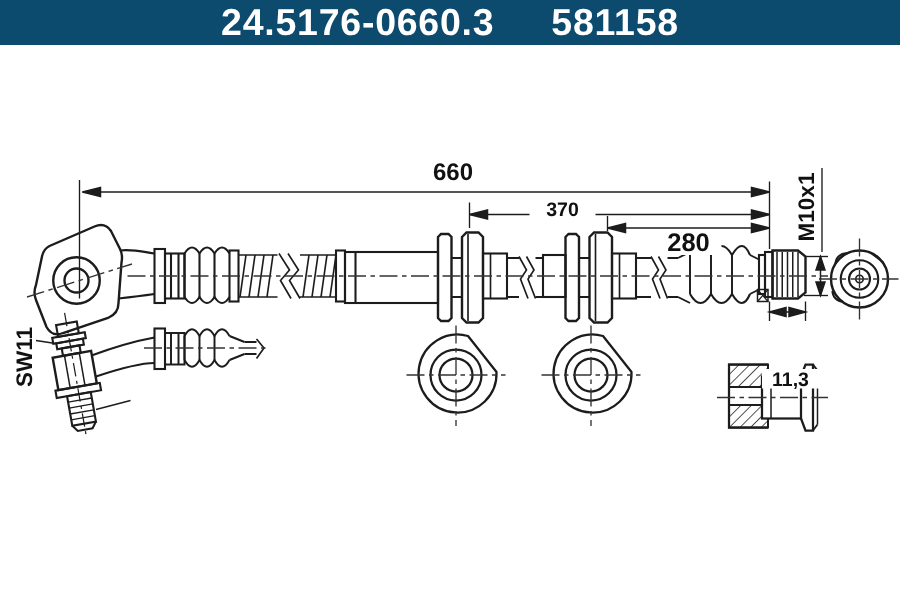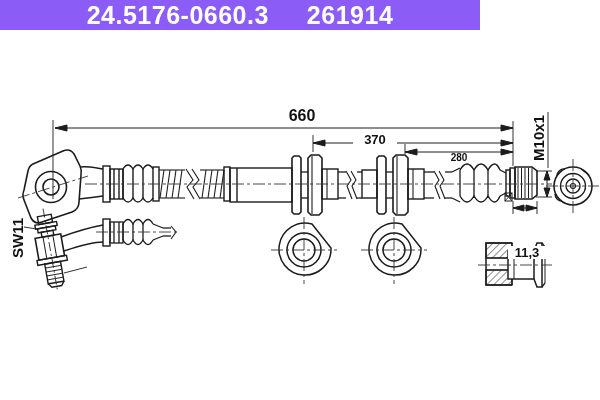--- a/index.html
+++ b/index.html
@@ -1,22 +1,22 @@
 <!DOCTYPE html>
 <html><head>
 <meta charset="utf-8">
 <style>
   html,body{margin:0;padding:0;background:#fff;}
   .stage{
     position:relative;width:600px;height:400px;background:#ffffff;
     font-family:"Liberation Sans",sans-serif;overflow:hidden;
   }
   .header-bar{
-    position:absolute;left:0;top:0;width:480px;height:30px;
-    background:#8b5cf6;color:#fff;display:flex;align-items:center;
+    position:absolute;left:0;top:0;width:600px;height:30px;
+    background:#0c4a6e;color:#fff;display:flex;align-items:center;
     justify-content:center;gap:38px;font-weight:bold;font-size:25px;
     letter-spacing:0.5px;
   }
   .drawing-svg{position:absolute;left:0;top:0;}
   .lbl{
     position:absolute;color:#111;font-weight:bold;line-height:1;
     white-space:nowrap;
   }
   .lbl.center{text-align:center;}
   .onwhite{background:#fff;padding:0 2px;}
@@ -26,21 +26,21 @@
     transform:translate(-50%,-50%) rotate(-90deg);
   }
 </style>
 </head>
 <body>
 
 <div class="stage">
 
   <div class="header-bar">
     <span>24.5176-0660.3</span>
-    <span>261914</span>
+    <span>581158</span>
   </div>
 
   <svg class="drawing-svg" width="600" height="400" viewBox="0 0 600 400">
     <defs>
       <pattern id="hatch" patternUnits="userSpaceOnUse" width="5" height="5" patternTransform="rotate(45)">
         <line x1="0" y1="0" x2="0" y2="5" stroke="#1c1c1c" stroke-width="1"></line>
       </pattern>
     </defs>
 
     <g stroke="#1c1c1c" stroke-width="1" fill="#1c1c1c">
@@ -275,21 +275,21 @@
       <line x1="361" y1="250" x2="427" y2="250"></line>
       <line x1="96" y1="232" x2="178" y2="232"></line>
       <line x1="478" y1="265" x2="552" y2="265"></line>
     </g>
   </svg>
 
   <div class="lbl center onwhite" style="left:280px;top:108px;width:40px;font-size:16px;">660</div>
 
   <div class="lbl center onwhite" style="left:353px;top:133px;width:40px;font-size:13px;">370</div>
 
-  <div class="lbl center onwhite" style="left:437px;top:153px;width:40px;font-size:10px;">280</div>
+  <div class="lbl center onwhite" style="left:437px;top:153px;width:40px;font-size:17px;">280</div>
 
   <div class="rot-wrap" style="left:538px;top:138px;">
     <span style="font-size:15px;">M10x1</span>
   </div>
 
   <div class="lbl center onwhite" style="left:508px;top:210px;width:34px;font-size:13px;margin-top:36px;">11,3</div>
 
   <div class="rot-wrap" style="left:17px;top:238px;">
     <span style="font-size:15px;">SW11</span>
   </div>

